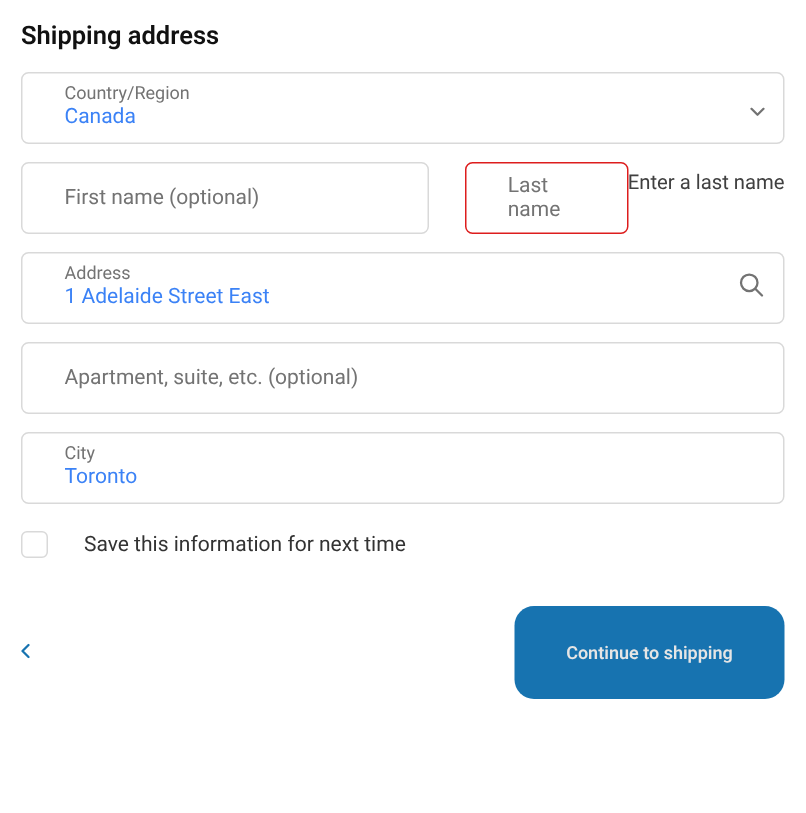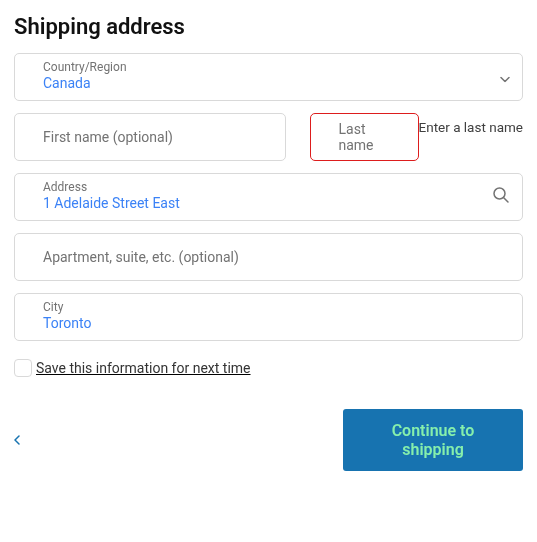--- a/index.html
+++ b/index.html
@@ -1,34 +1,34 @@
 <!DOCTYPE html>
 <html><head>
   <meta charset="utf-8">
   <style>
     * { box-sizing: border-box; margin: 0; padding: 0; font-family: -apple-system, BlinkMacSystemFont, "Segoe UI", Roboto, Helvetica, Arial, sans-serif; }
     body { background: #fff; width: 537px; padding: 14px; }
-    h2 { font-size: 22px; font-weight: 600; color: #111; margin-bottom: 14px; }
+    h2 { font-size: 17px; font-weight: 600; color: #111; margin-bottom: 14px; }
     .field { position: relative; border: 1px solid #d9d9d9; border-radius: 5px; background: #fff; height: 48px; padding: 6px 28px; display: flex; flex-direction: column; justify-content: center; }
     .field.error { border: 1.5px solid #dd1d1d; }
     .field .float-label { font-size: 12px; color: #737373; line-height: 1.2; }
     .field .value { font-size: 14px; color: #3b82f6; line-height: 1.4; }
     .field .placeholder { font-size: 14px; color: #737373; }
     .row { display: flex; gap: 24px; margin-bottom: 12px; }
     .row .field { flex: 1; }
     .single { margin-bottom: 12px; }
     .chevron { position: absolute; right: 12px; top: 50%; transform: translateY(-50%); }
     .error-msg { font-size: 13.5px; color: #404040; margin-top: 6px; }
     .search-icon { position: absolute; right: 12px; top: 50%; transform: translateY(-50%); }
-    .checkbox-row { display: flex; align-items: center; gap: 4px; margin-top: 18px; margin-bottom: 32px; text-decoration: underline; }
+    .checkbox-row { display: flex; align-items: center; gap: 24px; margin-top: 18px; margin-bottom: 32px; }
     .checkbox { width: 18px; height: 18px; border: 1px solid #d9d9d9; border-radius: 4px; background: #fff; }
     .checkbox-label { font-size: 14px; color: #333; }
     .footer { display: flex; justify-content: space-between; align-items: center; }
     .return-link { display: flex; align-items: center; gap: 10px; font-size: 14px; color: #1773b0; }
-    .primary-btn { background: #1773b0; color: #86efac; border: none; padding: 0 22px; height: 62px; width: 180px; font-size: 16px; font-weight: 600; border-radius: 3px; cursor: pointer; }
+    .primary-btn { background: #1773b0; color: #e5e5e5; border: none; padding: 0 22px; height: 62px; width: 180px; font-size: 12px; font-weight: 600; border-radius: 13px; cursor: pointer; }
     .col { display: flex; flex-direction: row; flex: 1; }
   </style>
 </head>
 <body>
 
 <h2>Shipping address</h2>
 
 <div class="field single">
   <div class="float-label">Country/Region</div>
   <div class="value">Canada</div>

